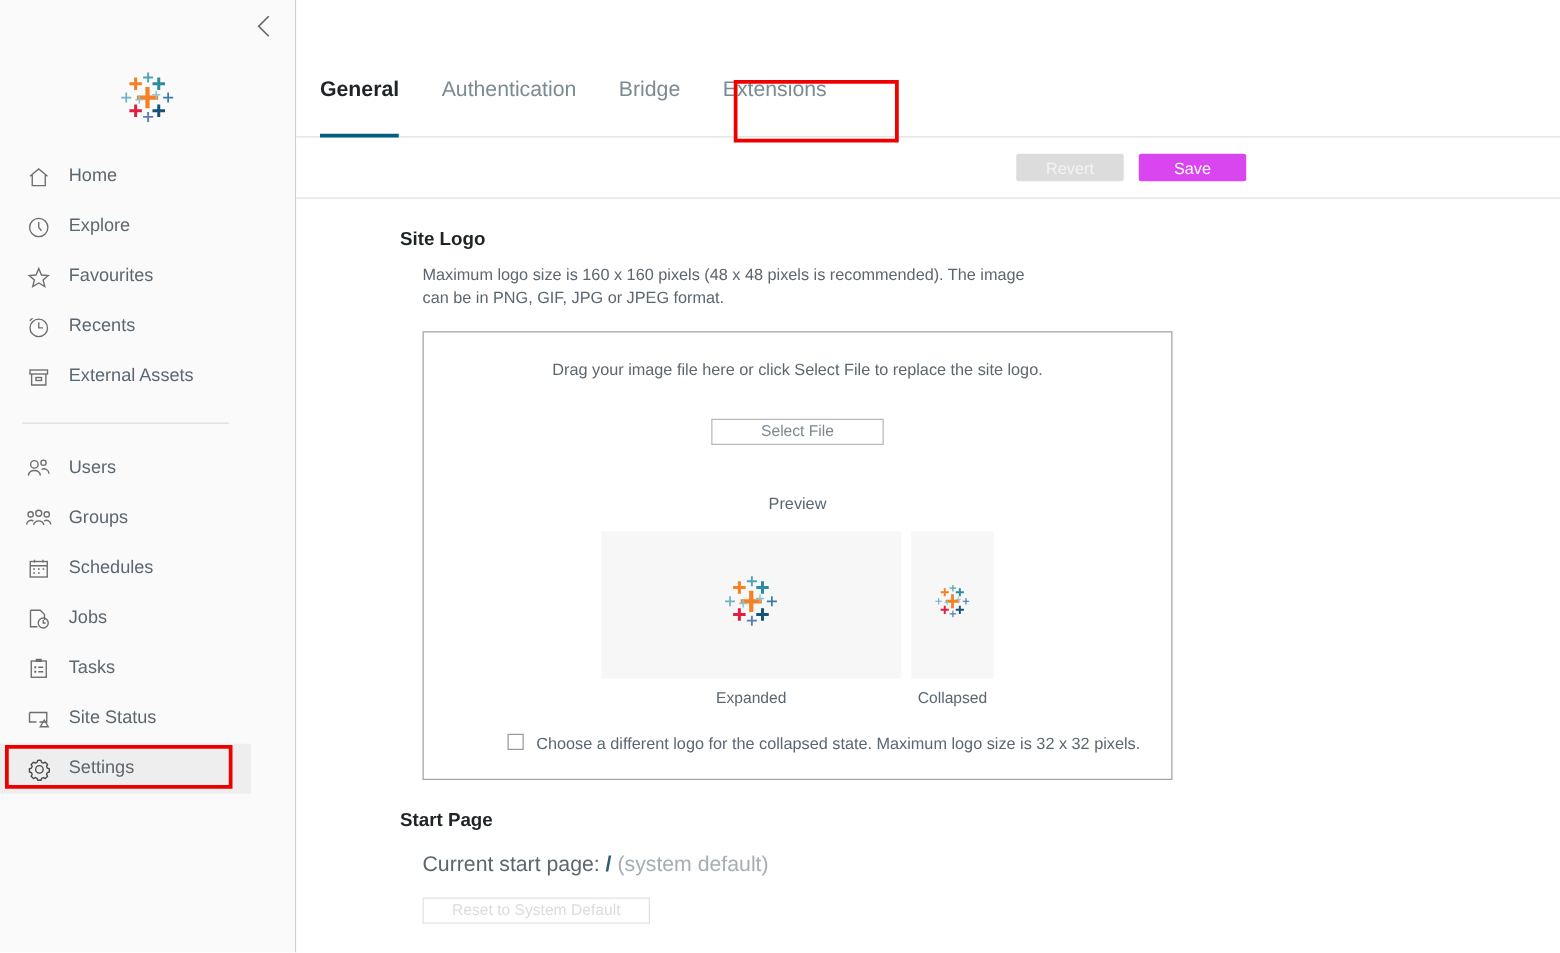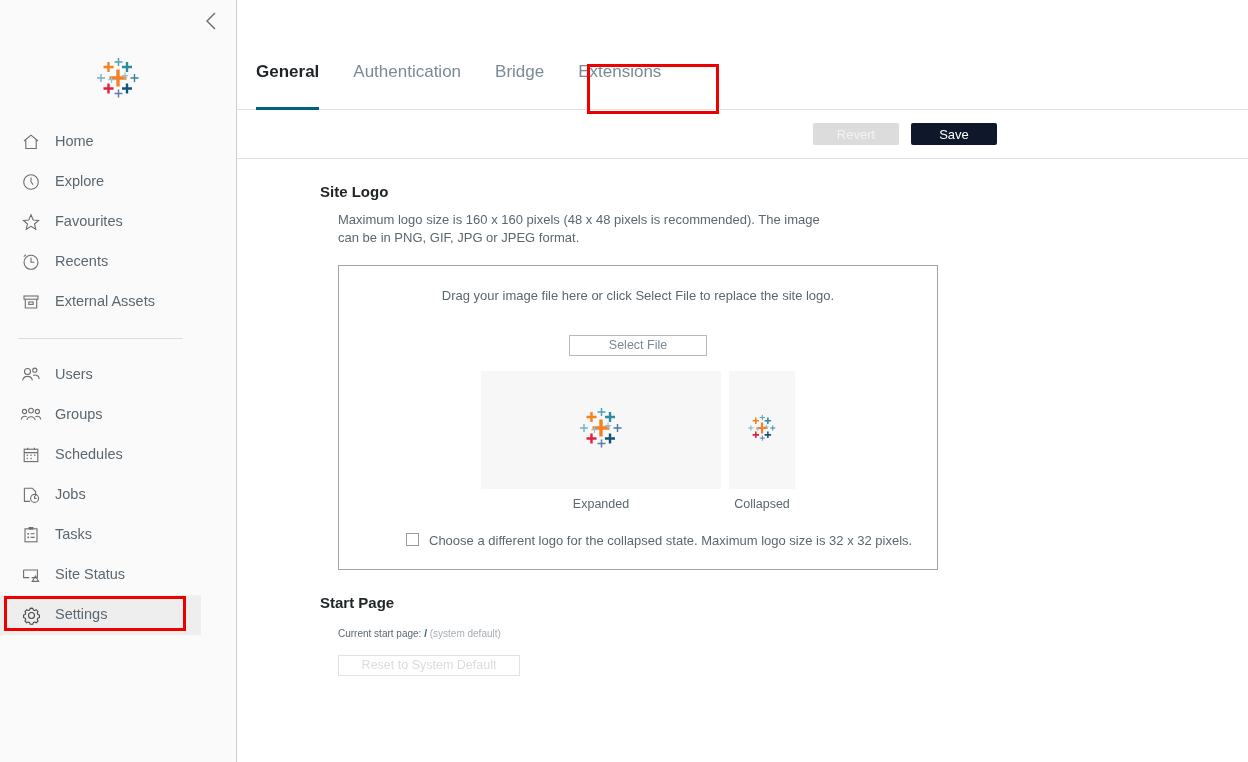--- a/index.html
+++ b/index.html
@@ -119,21 +119,21 @@
     padding: 0 12px;
   }
   #btn-revert {
     background: #dcdcdc;
     color: #f3f3f3;
     margin-right: 12px;
     cursor: default;
     width: 86px;
   }
   #btn-save {
-    background: #0f172a;
+    background: #d946ef;
     color: #ffffff;
     width: 78px;
   }
 
   #content {
     padding: 24px 0 0 83px;
   }
   .section-title {
     font-size: 15px;
     font-weight: bold;
@@ -214,21 +214,21 @@
   }
   #collapsed-checkbox-label {
     font-size: 13px;
     color: #5b6770;
   }
 
   
   #startpage-section { margin-top: 24px; }
   #current-start-row {
     margin-top: 17px;
-    font-size: 10px;
+    font-size: 17px;
     color: #5b6770;
   }
   #current-start-value { color: #2c5f76; font-weight: bold; }
   #current-start-note { color: #a6aeb3; }
   #reset-default-btn {
     display: block;
     margin-top: 16px;
     width: 182px; height: 21px;
     border: 1px solid #e2e2e2;
     background: #ffffff;
@@ -449,20 +449,21 @@
 
       <div>
         <h2 class="section-title">Site Logo</h2>
         <div class="section-body">
           <p class="help-text">Maximum logo size is 160 x 160 pixels (48 x 48 pixels is recommended). The image can be in PNG, GIF, JPG or JPEG format.</p>
 
           <div id="logo-panel">
             <div id="dnd-text">Drag your image file here or click Select File to replace the site logo.</div>
             <button id="select-file-btn">Select File</button>
 
+            <div id="preview-label">Preview</div>
 
             <div id="preview-row">
               <div class="preview-col">
                 <div class="preview-box" id="preview-expanded-box">
                   <span>
                     <svg width="46" height="46" viewBox="0 0 46 46">
                       <g stroke-linecap="butt">
                         <path d="M23 14.5 V31.5 M14.5 23 H31.5" stroke="#f58025" stroke-width="3.4"></path>
                         <path d="M13.5 7 V17 M8.5 12 H18.5" stroke="#f58025" stroke-width="2.4"></path>
                         <path d="M32 7 V17 M27 12 H37" stroke="#2e8ca0" stroke-width="2.4"></path>

